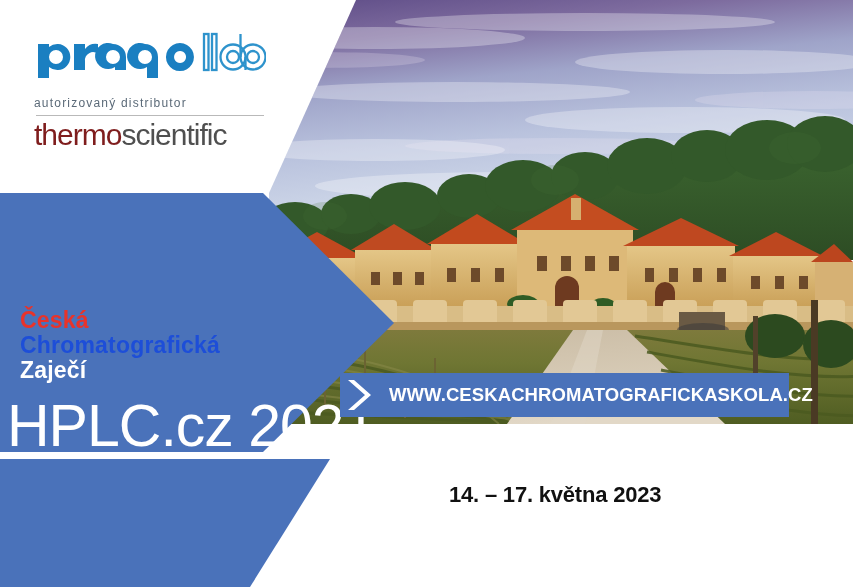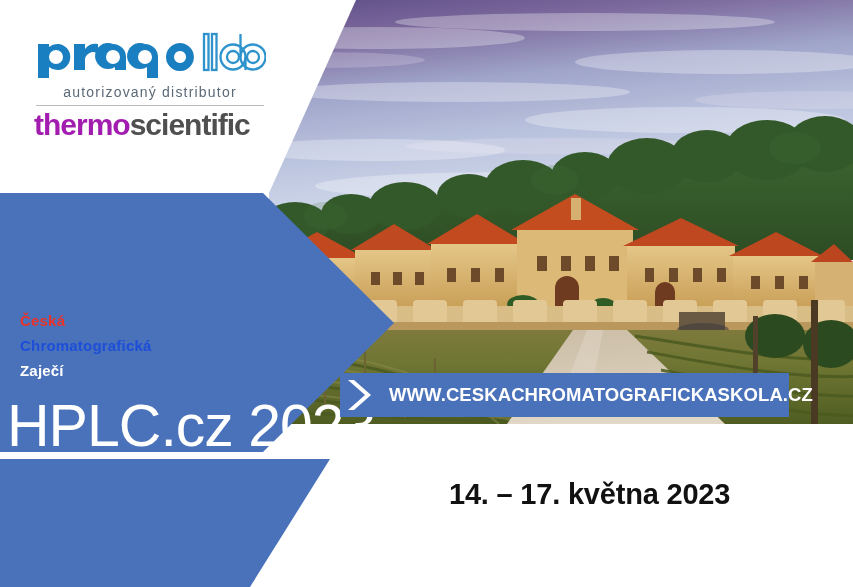--- a/index.html
+++ b/index.html
@@ -36,42 +36,41 @@
     left:0;top:459px;width:330px;height:128px;
     background:var(--blue,#4a72ba);
     -webkit-clip-path:polygon(0 0, 330px 0, 250px 128px, 0 128px);
     clip-path:polygon(0 0, 330px 0, 250px 128px, 0 128px);
   }
 
   
   #logo-block{position:absolute;left:34px;top:30px;width:232px;}
   #prago-logo{display:block;width:232px;height:52px;}
   #distributor{
-    text-align:center;
-    font-size:14px;
+    font-size:12px;
     letter-spacing:1.2px;
     color:#5b6a78;
-    margin-top:2px;
+    margin-top:14px;
     white-space:nowrap;
   }
   #logo-rule{height:1px;background:#b9b9b9;margin:5px 2px 4px 2px;}
   #thermo-line{
     font-size:30px;
     line-height:1;
     white-space:nowrap;
     letter-spacing:-1px;
     text-align:left;
   }
-  #thermo-line .thermo{color:#a21caf;font-weight:bold;text-align:right;}
-  #thermo-line .sci{color:#4f4f4f;font-weight:bold;}
+  #thermo-line .thermo{color:#7f1d1d;font-weight:normal;text-align:right;}
+  #thermo-line .sci{color:#4f4f4f;font-weight:normal;}
 
   
   #school-name{
     position:absolute;left:20px;top:308px;width:330px;
-    font-size:15px;font-weight:bold;line-height:25px;
+    font-size:23px;font-weight:bold;line-height:25px;
     letter-spacing:.2px;
   }
   #school-name .l-ceska{color:#e8332a;}
   #school-name .l-chrom{color:#1d4ed8;}
   #school-name .l-skola{color:#ffffff;}
 
   #hplc{
     position:absolute;left:7px;top:397px;
     color:#ffffff;
     font-size:59px;
@@ -93,21 +92,21 @@
   #url-text{
     position:absolute;left:49px;top:0;right:6px;height:44px;
     display:flex;align-items:center;
     color:#ffffff;font-weight:bold;font-size:18.5px;letter-spacing:.1px;
     white-space:nowrap;
   }
 
   
   #event-info{
     position:absolute;left:449px;top:478px;width:400px;
-    color:#111111;font-weight:bold;font-size:29px;line-height:33px;
+    color:#111111;font-weight:bold;font-size:22px;line-height:33px;
     letter-spacing:-.2px;white-space:nowrap;
   }
 </style>
 </head>
 <body>
 
 <div id="poster">
 
   <div id="photo">
     <svg viewBox="0 0 598 424" preserveAspectRatio="none">
@@ -337,21 +336,21 @@
       <span class="thermo">thermo</span><span class="sci">scientific</span>
     </div>
   </div>
 
   <div id="school-name">
     <div class="l-ceska">Česká</div>
     <div class="l-chrom">Chromatografická</div>
     <div class="l-skola">Zaječí</div>
   </div>
 
-  <div id="hplc">HPLC.cz 2023</div>
+  <div id="hplc">HPLC.cz 2021</div>
 
   <div id="url-band">
     <div id="url-chevron">
       <svg width="44" height="44" viewBox="0 0 44 44" aria-hidden="true">
         <path d="M8,7 L25,22 L8,37 L14,37 L31,22 L14,7 Z" fill="#ffffff"></path>
       </svg>
     </div>
     <div id="url-text">WWW.CESKACHROMATOGRAFICKASKOLA.CZ</div>
   </div>
 

